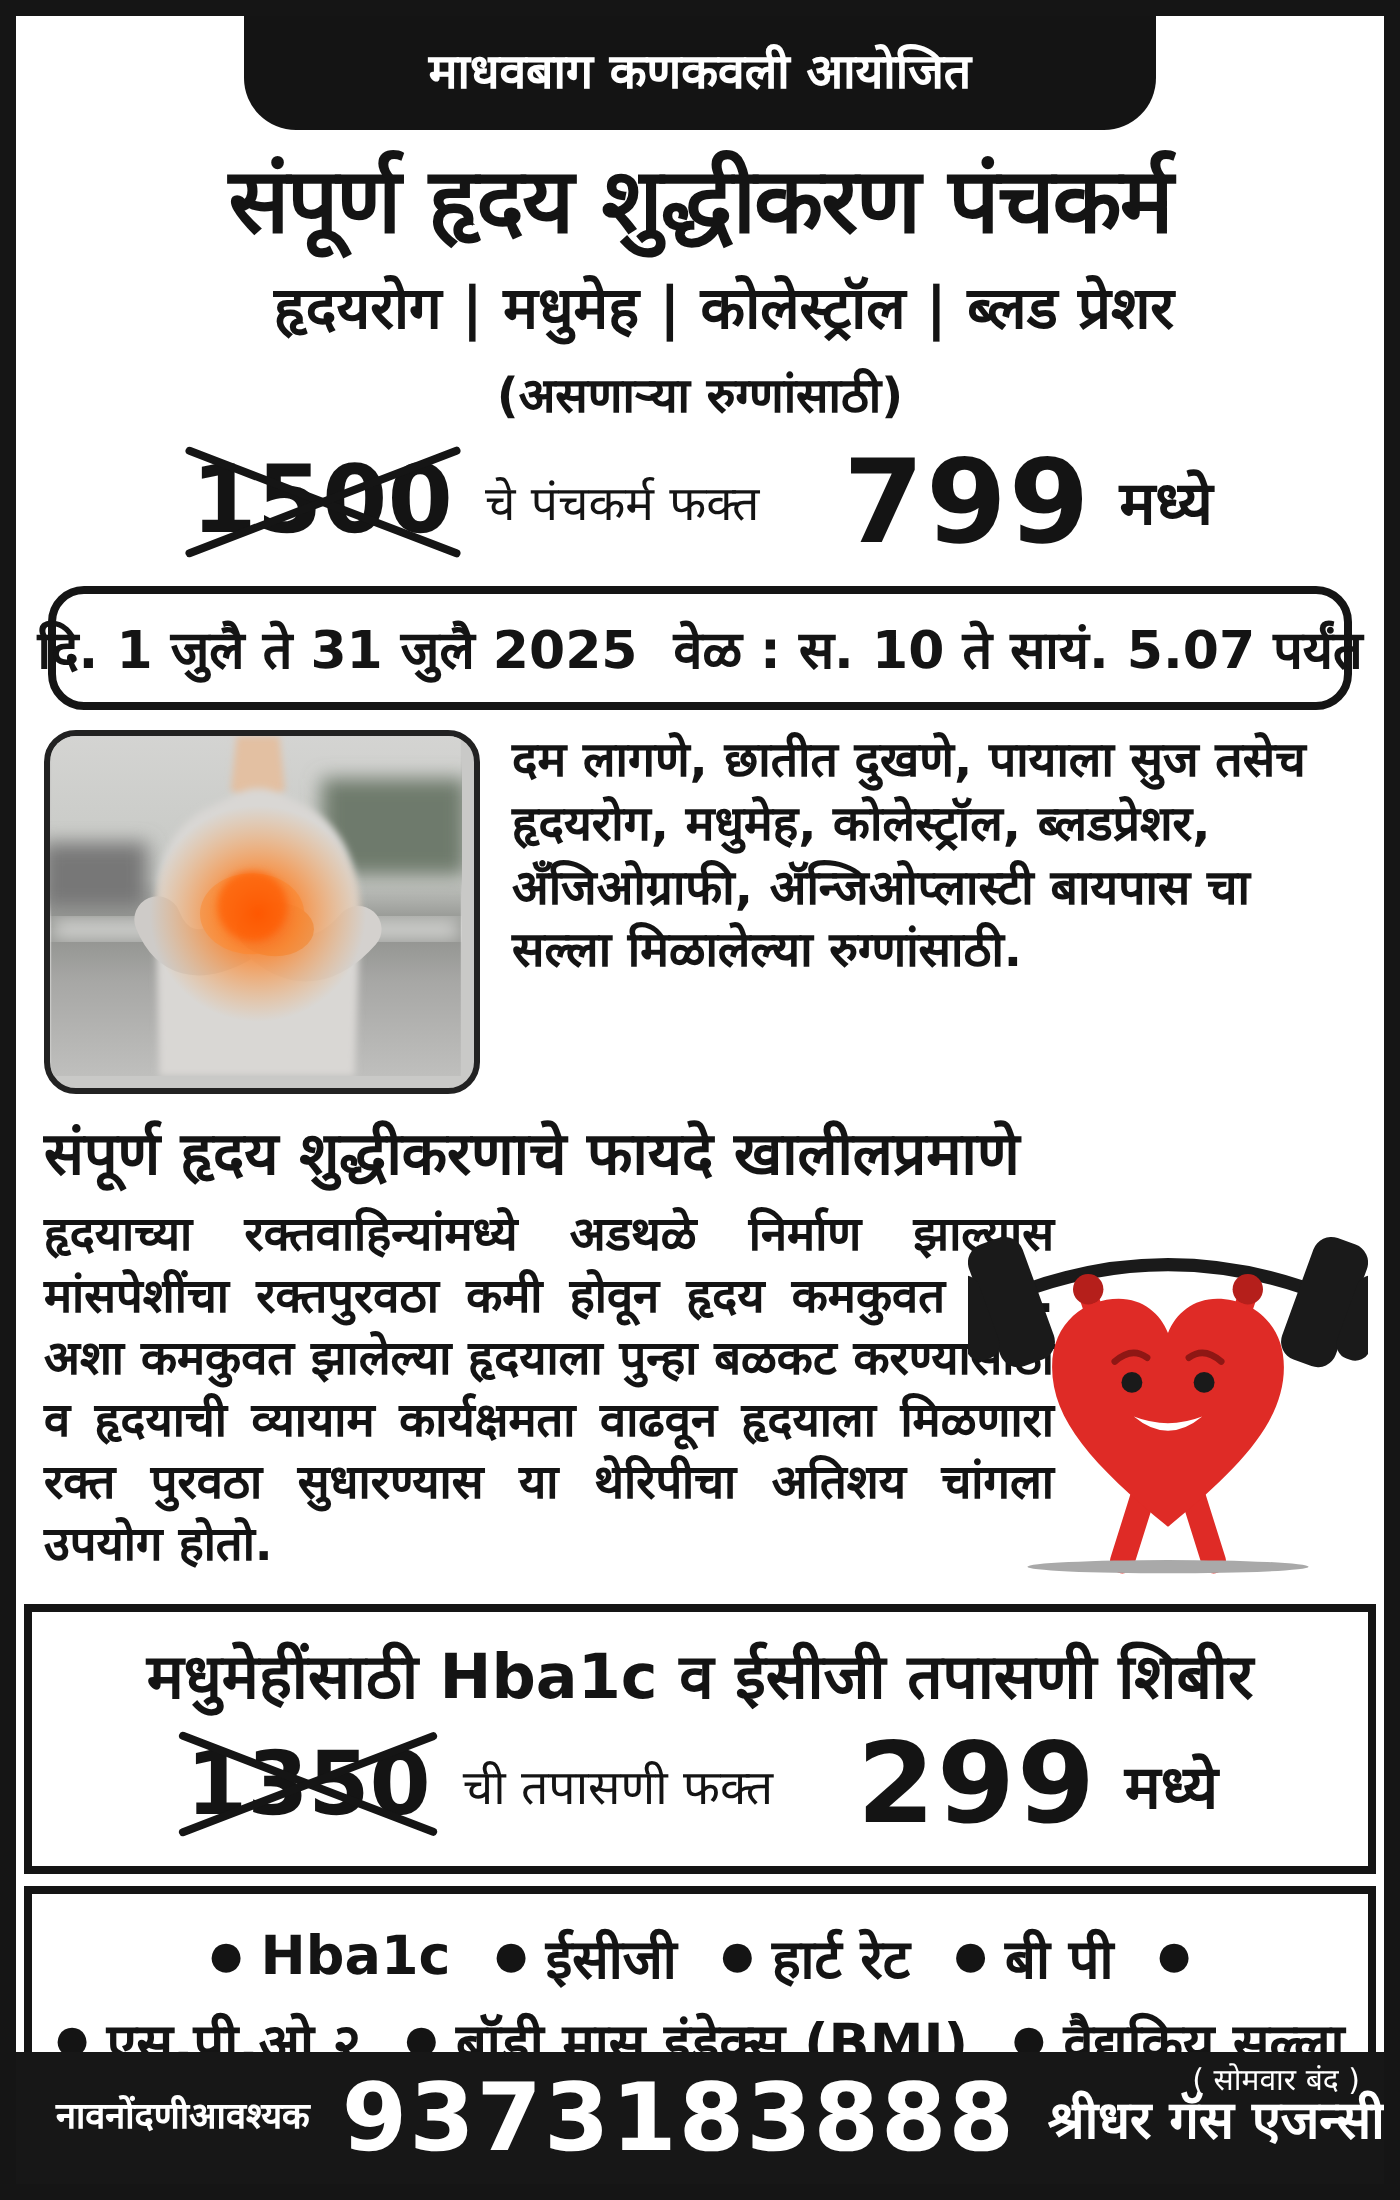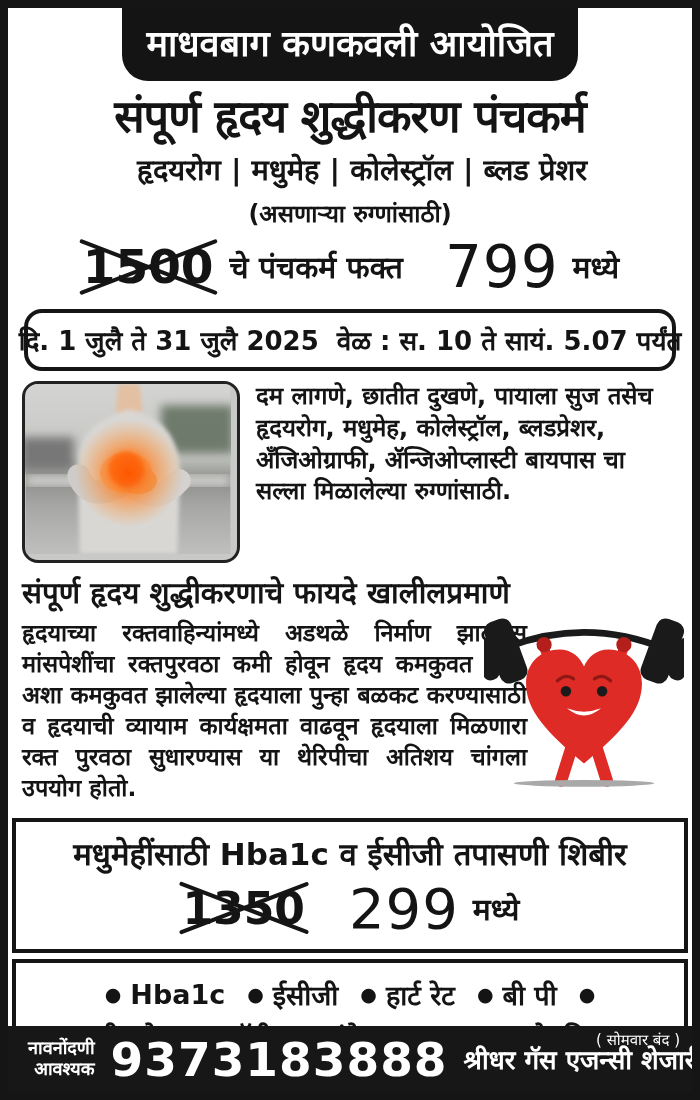--- a/index.html
+++ b/index.html
@@ -5,40 +5,40 @@
   html,body{margin:0;padding:0;background:#e9e9e9;}
   .page{
     width:700px;height:1100px;margin:0 auto;background:#ffffff;
     box-sizing:border-box;border:8px solid #151515;position:relative;
     font-family:"DejaVu Sans",sans-serif;color:#141414;overflow:hidden;
   }
   
   .top-tab{
     width:440px;margin:0 auto;background:#141414;color:#fff;
     border-radius:0 0 26px 26px;text-align:center;
-    padding:10px 8px 14px;font-size:36px;font-weight:bold;
+    padding:10px 8px 14px;font-size:24px;font-weight:bold;
   }
   .headline{
     text-align:center;font-size:45px;font-weight:bold;
     margin:10px 6px 2px;letter-spacing:-1px;line-height:1.15;
   }
   .conditions{text-align:center;font-size:29px;font-weight:bold;margin-top:6px;margin-left:24px;}
   .note{text-align:center;font-size:24px;font-weight:bold;margin-top:8px;}
   .offer-line{
     display:flex;justify-content:center;align-items:center;gap:14px;margin-top:4px;
   }
   .old-price{font-size:47px;font-weight:bold;position:relative;display:inline-block;padding:0 2px;}
   .old-price::before,.old-price::after{
     content:"";position:absolute;left:-6px;right:-6px;top:50%;height:4px;margin-top:-2px;
     background:#151515;border-radius:2px;
   }
   .old-price::before{transform:rotate(21deg);}
   .old-price::after{transform:rotate(-21deg);}
-  .offer-mid{font-size:30px;font-weight:bold;text-align:center;}
-  .new-price{font-size:58px;font-weight:normal;letter-spacing:1px;margin-left:28px;}
+  .offer-mid{font-size:24px;font-weight:normal;text-align:center;}
+  .new-price{font-size:58px;font-weight:bold;letter-spacing:1px;margin-left:28px;}
   .offer-suffix{font-size:30px;font-weight:bold;}
   .date-box{
     margin:8px 16px 0;border:4px solid #151515;border-radius:18px;
     text-align:center;font-size:26px;font-weight:bold;padding:9px 4px;
     display:flex;justify-content:center;gap:18px;white-space:nowrap;
   }
   
   .who{display:flex;gap:16px;padding:10px 14px 0;}
   .photo-frame{
     width:212px;height:176px;flex:0 0 auto;border:3px solid #222;
@@ -63,21 +63,21 @@
   .tests-box{margin:6px 4px 0;border:4px solid #151515;padding:8px 10px 10px;}
   .tests-row{display:flex;justify-content:center;align-items:center;gap:22px;
     font-size:27px;font-weight:bold;margin:5px 0;white-space:nowrap;}
   .test-item{display:flex;align-items:center;gap:9px;}
   .bullet-dot{font-size:19px;line-height:1;}
   
   .footer{
     position:absolute;left:0;right:0;bottom:0;height:66px;background:#171717;color:#fff;
     display:flex;align-items:center;padding:0 12px 0 20px;gap:16px;
   }
-  .register{display:flex;flex-direction:column;line-height:1.15;font-size:18px;font-weight:bold;flex:0 0 auto;text-align:right;}
+  .register{display:flex;flex-direction:row;line-height:1.15;font-size:18px;font-weight:bold;flex:0 0 auto;}
   .phone{font-size:47px;font-weight:bold;letter-spacing:1px;flex:0 0 auto;}
   .address{font-size:26px;font-weight:bold;white-space:nowrap;}
   .closed-note{position:absolute;top:3px;right:12px;font-size:15px;font-weight:normal;margin-left:16px;}
 </style>
 </head>
 <body>
 
 <div class="page">
 
   <div class="top-tab">
@@ -168,20 +168,21 @@
     <path d="M116,83 q8,-6 17,2" stroke="#8f1714" stroke-width="3.5" fill="none" stroke-linecap="round"></path>
     <circle cx="86" cy="96" r="5.5" fill="#1a1a1a"></circle>
     <circle cx="124" cy="96" r="5.5" fill="#1a1a1a"></circle>
     <path d="M87,114 q18,15 36,0 q-18,7 -36,0 Z" fill="#ffffff"></path>
   </svg>
 
   <div class="boxed" style="margin-top:14px;">
     <div class="camp2-title">मधुमेहींसाठी Hba1c व ईसीजी तपासणी शिबीर</div>
     <div class="camp2-offer">
       <span class="old-price">1350</span>
+      <span class="offer-mid">ची तपासणी फक्त</span>
       <span class="new-price">299</span>
       <span class="offer-suffix">मध्ये</span>
     </div>
   </div>
 
   <div class="tests-box">
     <div class="tests-row">
       <span class="test-item">
           <span class="bullet-dot">●</span>
           <span>Hba1c</span>

